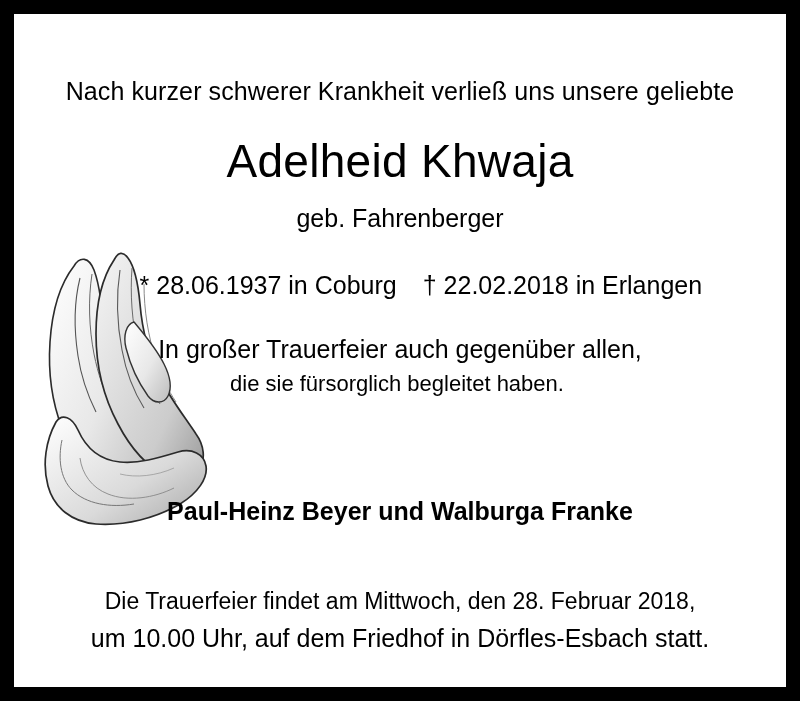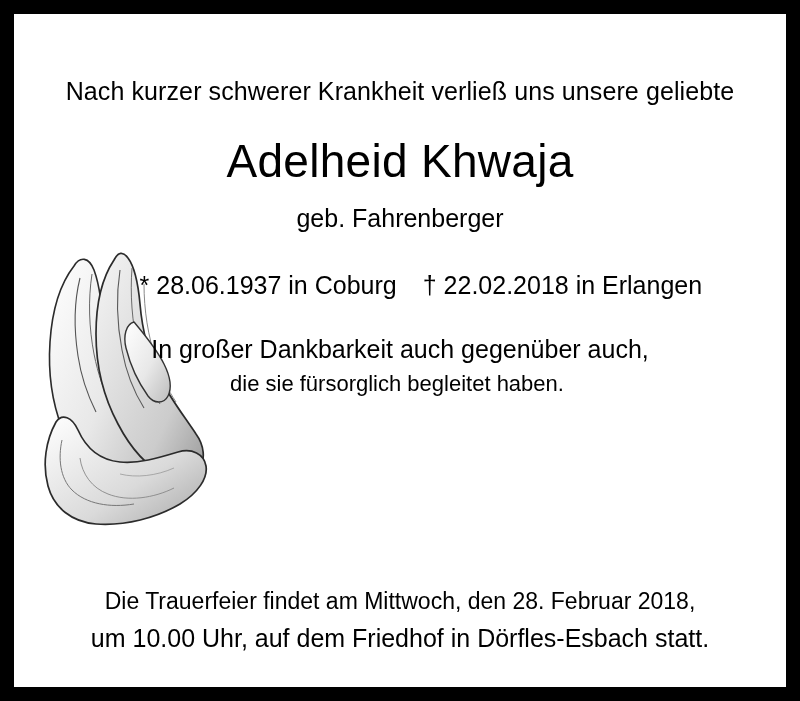--- a/index.html
+++ b/index.html
@@ -187,21 +187,22 @@
     <div class="line intro">Nach kurzer schwerer Krankheit verließ uns unsere geliebte</div>
 
     <div class="line name">Adelheid Khwaja</div>
 
     <div class="line maiden">geb. Fahrenberger</div>
 
     <div class="line dates">
       <span>* 28.06.1937 in Coburg</span><span class="gap"></span><span>† 22.02.2018 in Erlangen</span>
     </div>
 
-    <div class="line thanks1">In großer Dankbarkeit auch gegenüber auch,</div>
+    <div class="line thanks1">In großer Trauerfeier auch gegenüber allen,</div>
     <div class="line thanks2">die sie fürsorglich begleitet haben.</div>
 
+    <div class="line family2">Paul-Heinz Beyer und Walburga Franke</div>
 
     <div class="line funeral1">Die Trauerfeier findet am Mittwoch, den 28. Februar 2018,</div>
     <div class="line funeral2">um 10.00 Uhr, auf dem Friedhof in Dörfles-Esbach statt.</div>
 
   </div>
 </div>
 
 </body></html>

